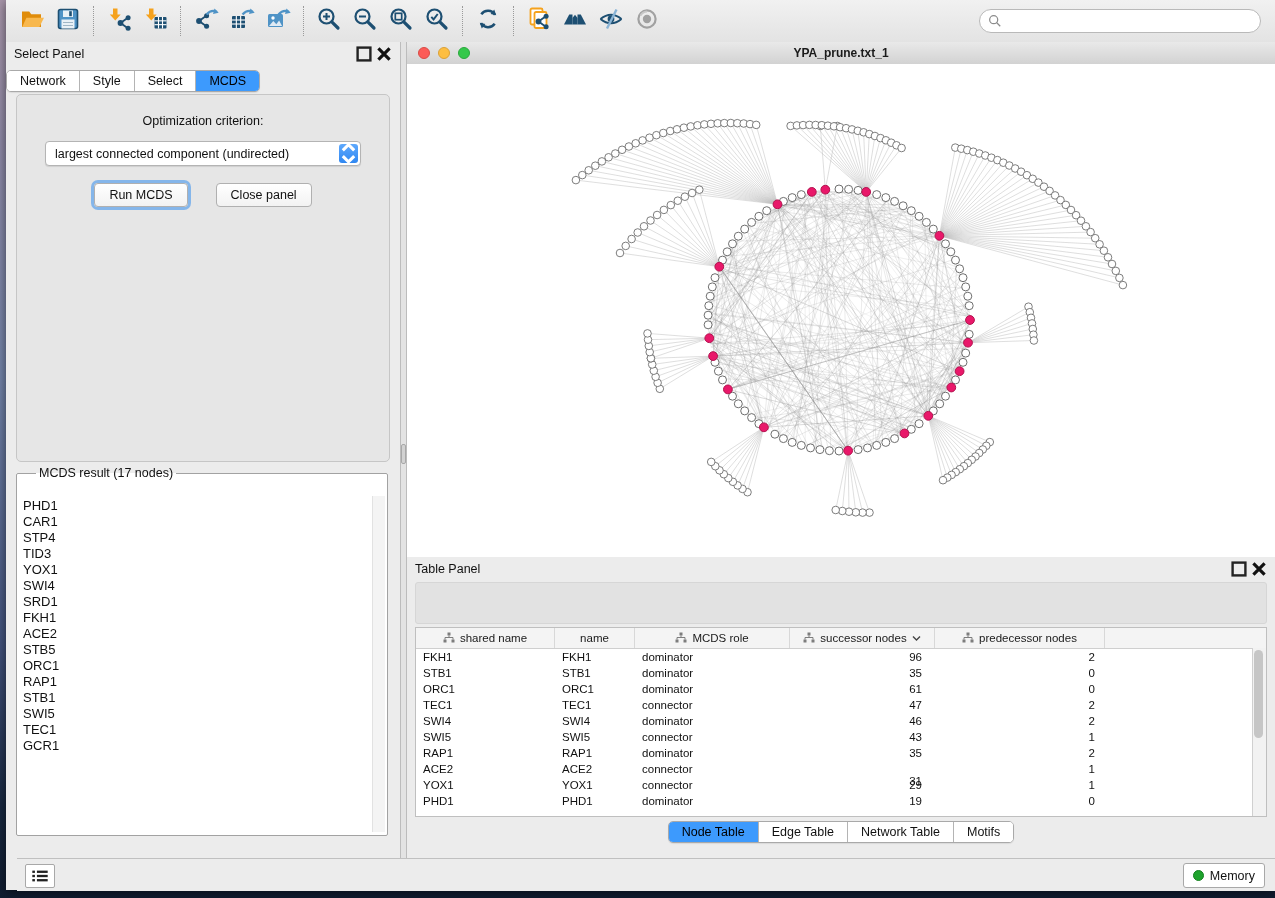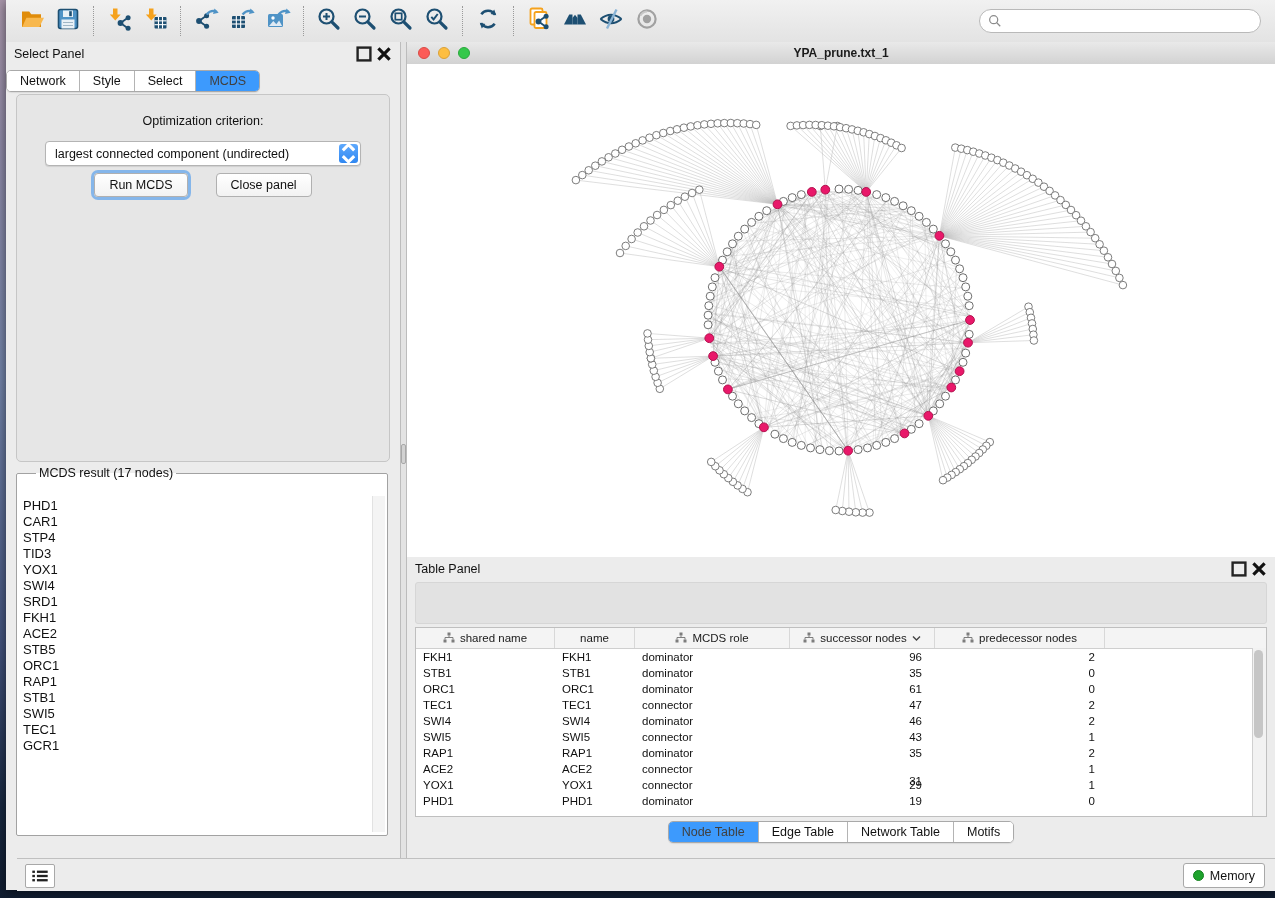--- a/index.html
+++ b/index.html
@@ -18,28 +18,28 @@
   .searchbox input{border:none;outline:none;background:transparent;flex:1;font-size:12px;font-family:"Liberation Sans",sans-serif}
 
   
   #control-panel{position:absolute;left:0;top:42px;width:394px;height:816px;background:#ececec}
   .panel-head{height:24px;display:flex;align-items:center;padding:0 8px;font-size:12.5px;color:#111}
   .panel-head .sp{flex:1}
   .whead-ic{width:16px;height:16px;display:flex;align-items:center;justify-content:center;margin-left:4px}
   .seg{display:inline-flex;background:#fff;border:1px solid #a9a9a9;border-radius:5px;overflow:hidden;box-shadow:0 1px 1px rgba(0,0,0,.08)}
   .seg>div{padding:3px 13px;font-size:12.5px;color:#111;border-left:1px solid #b4b4b4;background:#fff;cursor:default;white-space:nowrap}
   .seg>div:first-child{border-left:none}
-  .seg>div.active{background:#3d9afd;color:#404040}
+  .seg>div.active{background:#3d9afd;color:#000000}
   #cp-tabs-wrap{display:flex;justify-content:flex-start;margin-top:4px}
   #cp-card{position:absolute;left:10px;right:10px;top:52px;height:366px;background:#e6e6e6;border:1px solid #c6c6c6;border-radius:5px}
   #opt-label{text-align:center;margin-top:19px;font-size:12.5px;color:#111}
   .mac-select{position:relative;margin:13px auto 0;width:314px;height:23px;background:#fff;border:1px solid #b4b4b4;border-radius:4px;display:flex;align-items:center;box-shadow:0 1px 1px rgba(0,0,0,.1);cursor:default}
   .mac-select .val{font-size:12.5px;color:#111;padding-left:9px;flex:1;white-space:nowrap;overflow:hidden}
   .mac-select .stepper{width:19px;height:19px;margin-right:2px;background:linear-gradient(#5fa9fd,#2f87f1);border-radius:3px;display:flex;align-items:center;justify-content:center;flex:none}
-  .btn-row{display:flex;justify-content:center;gap:28px;margin-top:7px}
+  .btn-row{display:flex;justify-content:center;gap:28px;margin-top:17px}
   .mac-btn{font-family:"Liberation Sans",sans-serif;font-size:12.5px;color:#111;background:linear-gradient(#ffffff,#f2f2f2);border:1px solid #b0b0b0;border-radius:4px;height:24px;padding:0 14px;cursor:default}
   .mac-btn.focused{box-shadow:0 0 0 3px rgba(100,165,235,.75)}
   #mcds-result{position:absolute;left:10px;width:372px;top:424px;height:370px;background:#fff;border:1px solid #a2a2a2;border-radius:2px;box-sizing:border-box;margin:0;padding:0 16px}
   #mcds-result legend{font-size:12.5px;color:#111;padding:0 3px;margin-left:3px}
   #mcds-list{position:absolute;left:6px;top:18px;bottom:4px;right:16px;overflow:hidden;font-size:13px;line-height:16px;color:#111}
   .scrolltrack{position:absolute;right:2px;top:16px;bottom:3px;width:12px;background:#f4f4f4;border-left:1px solid #e2e2e2}
 
   
   #v-splitter{position:absolute;left:394px;top:42px;width:7px;height:816px;background:#e3e3e3;border-left:1px solid #bcbcbc;border-right:1px solid #bcbcbc;box-sizing:border-box}
   #v-grip{position:absolute;left:0px;top:402px;width:5px;height:20px;background:#d2d2d2;border:1px solid #a8a8a8;border-radius:2px;box-sizing:border-box}

